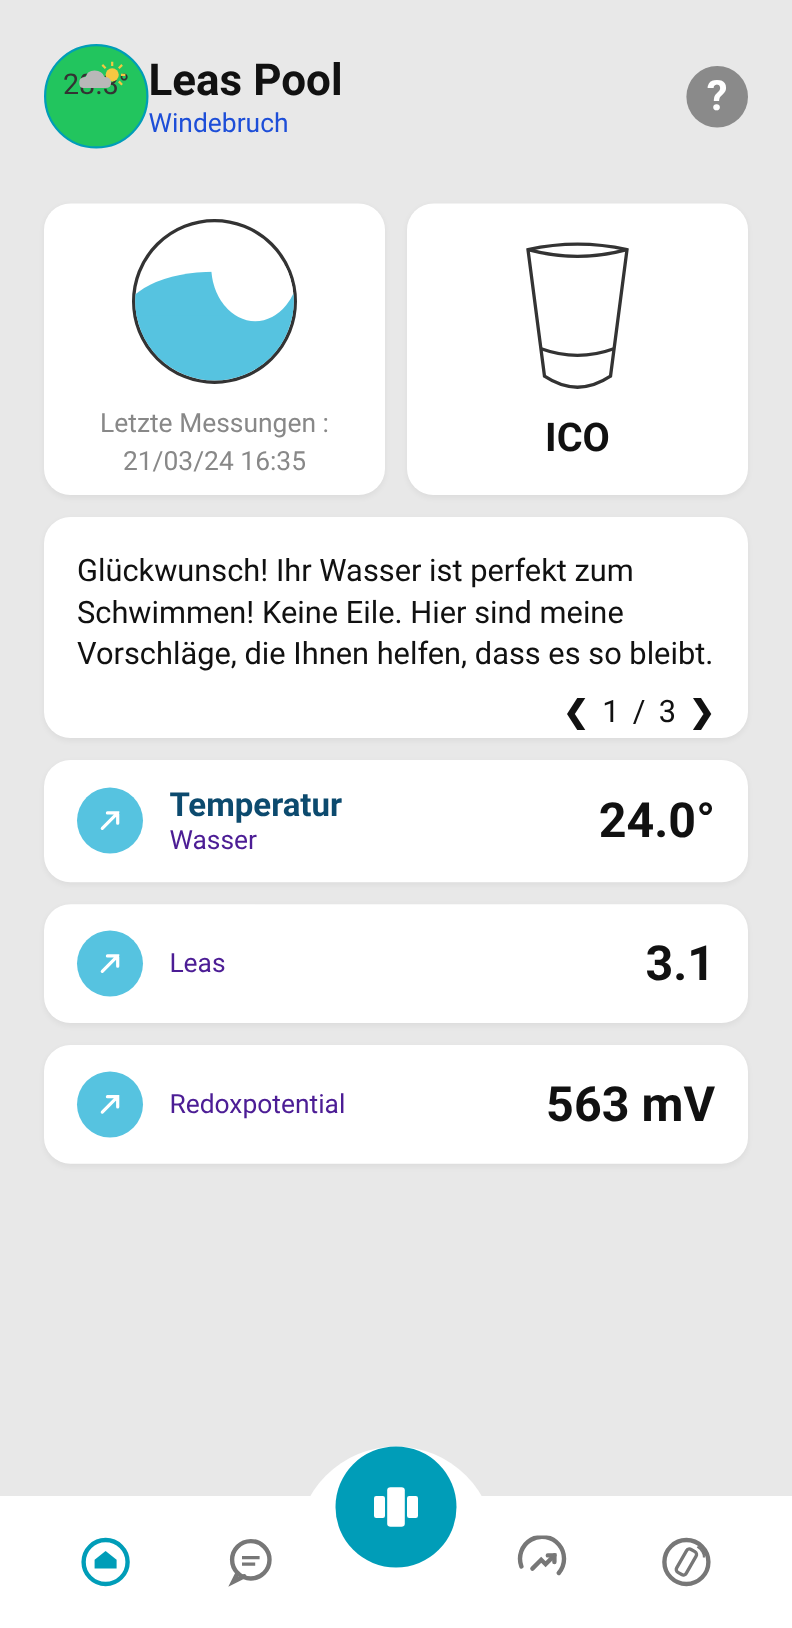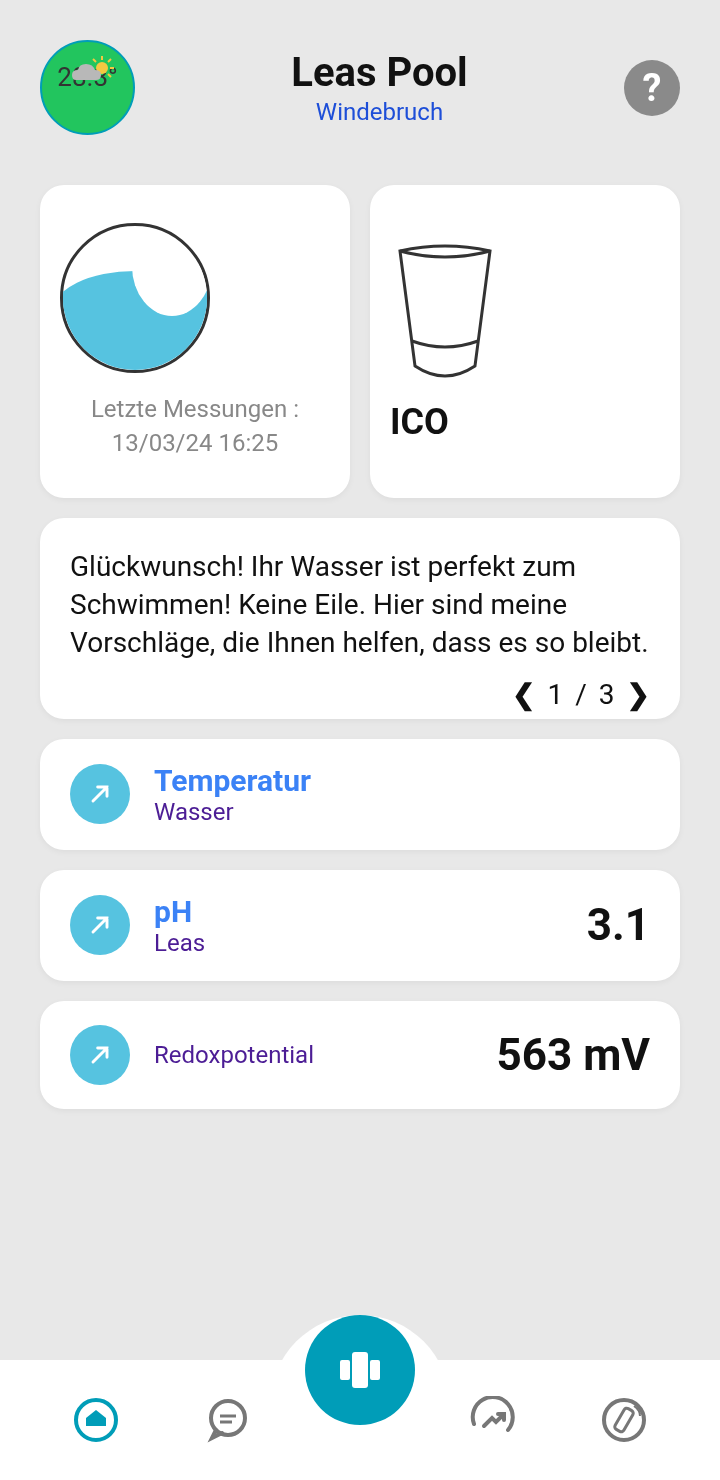--- a/index.html
+++ b/index.html
@@ -33,21 +33,21 @@
   top: 14px;
   left: 50%;
   transform: translateX(-40%);
 }
 .weather-temp {
   font-size: 26px;
   color: #333;
   margin-top: 20px;
 }
 .title-block {
-  text-align: center;
+  text-align: left;
   flex: 1;
 }
 .title-main {
   font-size: 40px;
   font-weight: 700;
   color: #111;
 }
 .title-sub {
   font-size: 24px;
   color: #1d4ed8;
@@ -71,23 +71,24 @@
   gap: 20px;
   padding: 30px 40px 0 40px;
 }
 .card {
   background: #fff;
   border-radius: 24px;
   box-shadow: 0 2px 6px rgba(0,0,0,0.05);
 }
 .card-half {
   flex: 1;
-  padding: 38px 20px;
+  padding: 14px 20px;
   display: flex;
   flex-direction: column;
+  align-items: center;
   justify-content: center;
 }
 .pool-circle {
   width: 150px;
   height: 150px;
   border-radius: 50%;
   border: 3px solid #333;
   overflow: hidden;
   position: relative;
   margin-bottom: 20px;
@@ -176,21 +177,21 @@
   justify-content: center;
   margin-right: 24px;
   flex-shrink: 0;
 }
 .metric-labels {
   flex: 1;
 }
 .metric-title {
   font-size: 30px;
   font-weight: 700;
-  color: #3b82f6;
+  color: #0c4a6e;
 }
 .metric-sub {
   font-size: 24px;
   color: #4c1d95;
 }
 .metric-value {
   font-size: 44px;
   font-weight: 700;
   color: #111;
 }
@@ -270,21 +271,21 @@
   </div>
 </div>
 
 <div class="two-cards">
   <div class="card card-half">
     <div class="pool-circle">
       <div class="pool-water"></div>
     </div>
     <div class="card-label">
       <span>Letzte Messungen :</span><br>
-      <span>13/03/24 16:25</span>
+      <span>21/03/24 16:35</span>
     </div>
   </div>
   <div class="card card-half">
     <svg class="ico-shape" viewBox="0 0 110 140">
       <path d="M 10 10 Q 55 0 100 10 L 85 125 Q 55 145 25 125 Z" fill="none" stroke="#333" stroke-width="3"></path>
       <path d="M 10 10 Q 55 22 100 10" fill="none" stroke="#333" stroke-width="3"></path>
       <path d="M 22 100 Q 55 112 88 100" fill="none" stroke="#333" stroke-width="3"></path>
     </svg>
     <div class="ico-label">ICO</div>
   </div>
@@ -304,30 +305,30 @@
 <div class="card metric-card">
   <div class="metric-icon">
     <svg width="28" height="28" viewBox="0 0 24 24">
         <path d="M 6 18 L 18 6 M 10 6 H 18 V 14" stroke="#fff" stroke-width="2.5" fill="none" stroke-linecap="round"></path>
       </svg>
   </div>
   <div class="metric-labels">
     <div class="metric-title">Temperatur</div>
     <div class="metric-sub">Wasser</div>
   </div>
+  <div class="metric-value">24.0°</div>
 </div>
 
 <div class="card metric-card">
   <div class="metric-icon">
     <svg width="28" height="28" viewBox="0 0 24 24">
         <path d="M 6 18 L 18 6 M 10 6 H 18 V 14" stroke="#fff" stroke-width="2.5" fill="none" stroke-linecap="round"></path>
       </svg>
   </div>
   <div class="metric-labels">
-    <div class="metric-title">pH</div>
     <div class="metric-sub">Leas</div>
   </div>
   <div class="metric-value">3.1</div>
 </div>
 
 <div class="card metric-card">
   <div class="metric-icon">
     <svg width="28" height="28" viewBox="0 0 24 24">
         <path d="M 6 18 L 18 6 M 10 6 H 18 V 14" stroke="#fff" stroke-width="2.5" fill="none" stroke-linecap="round"></path>
       </svg>

